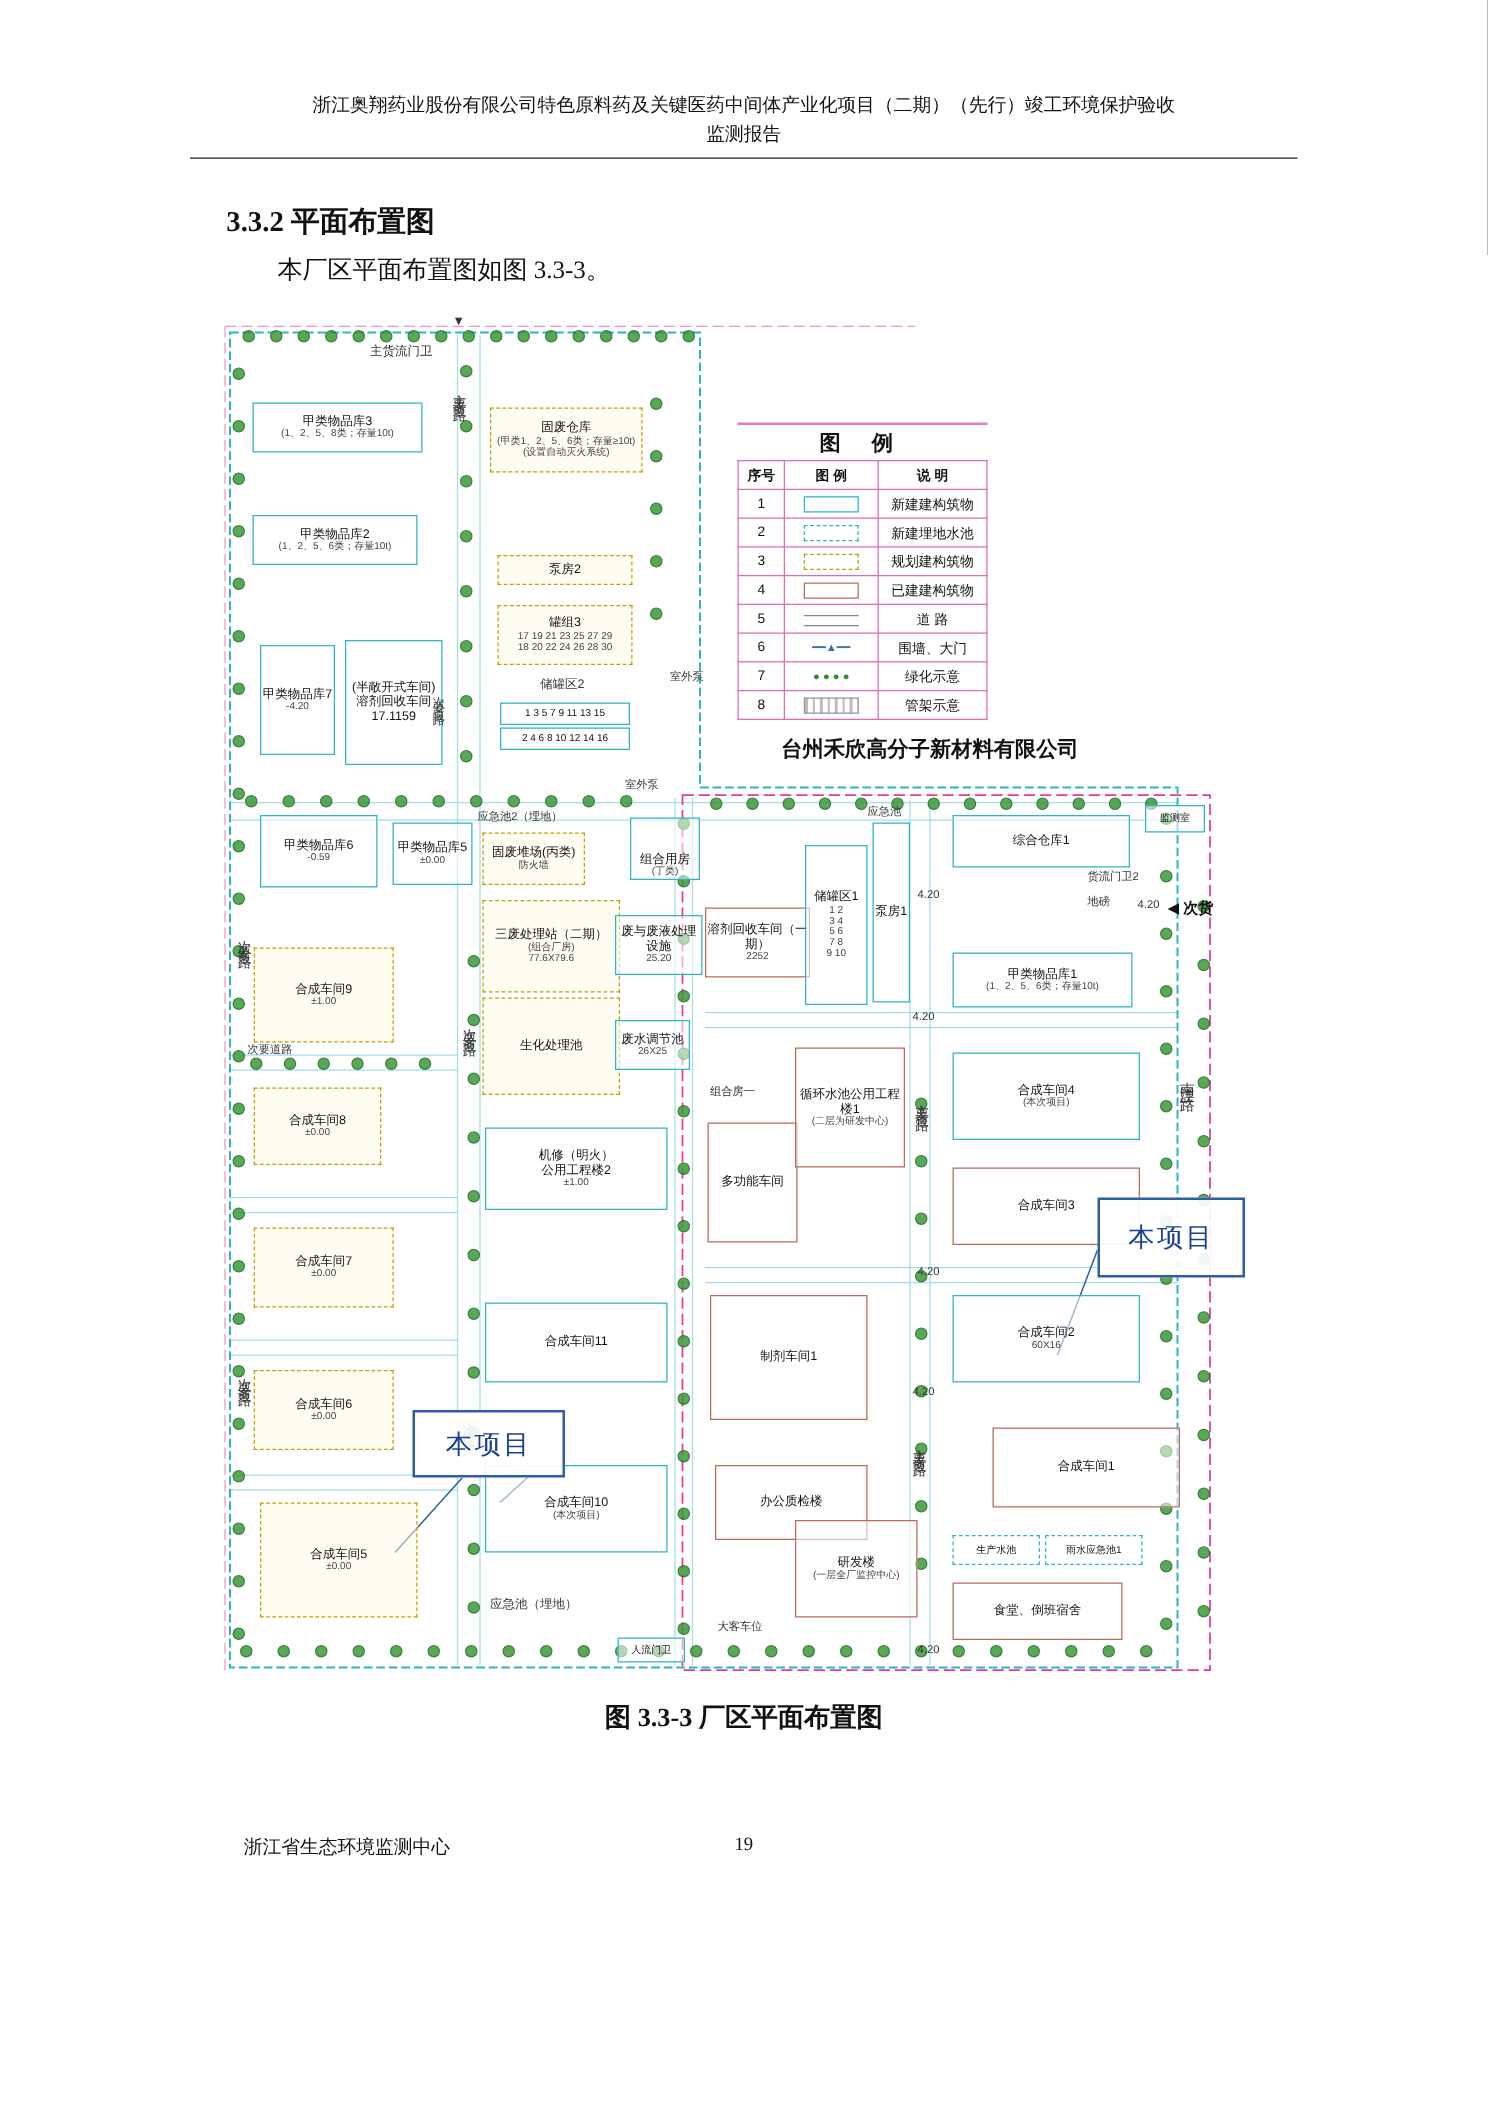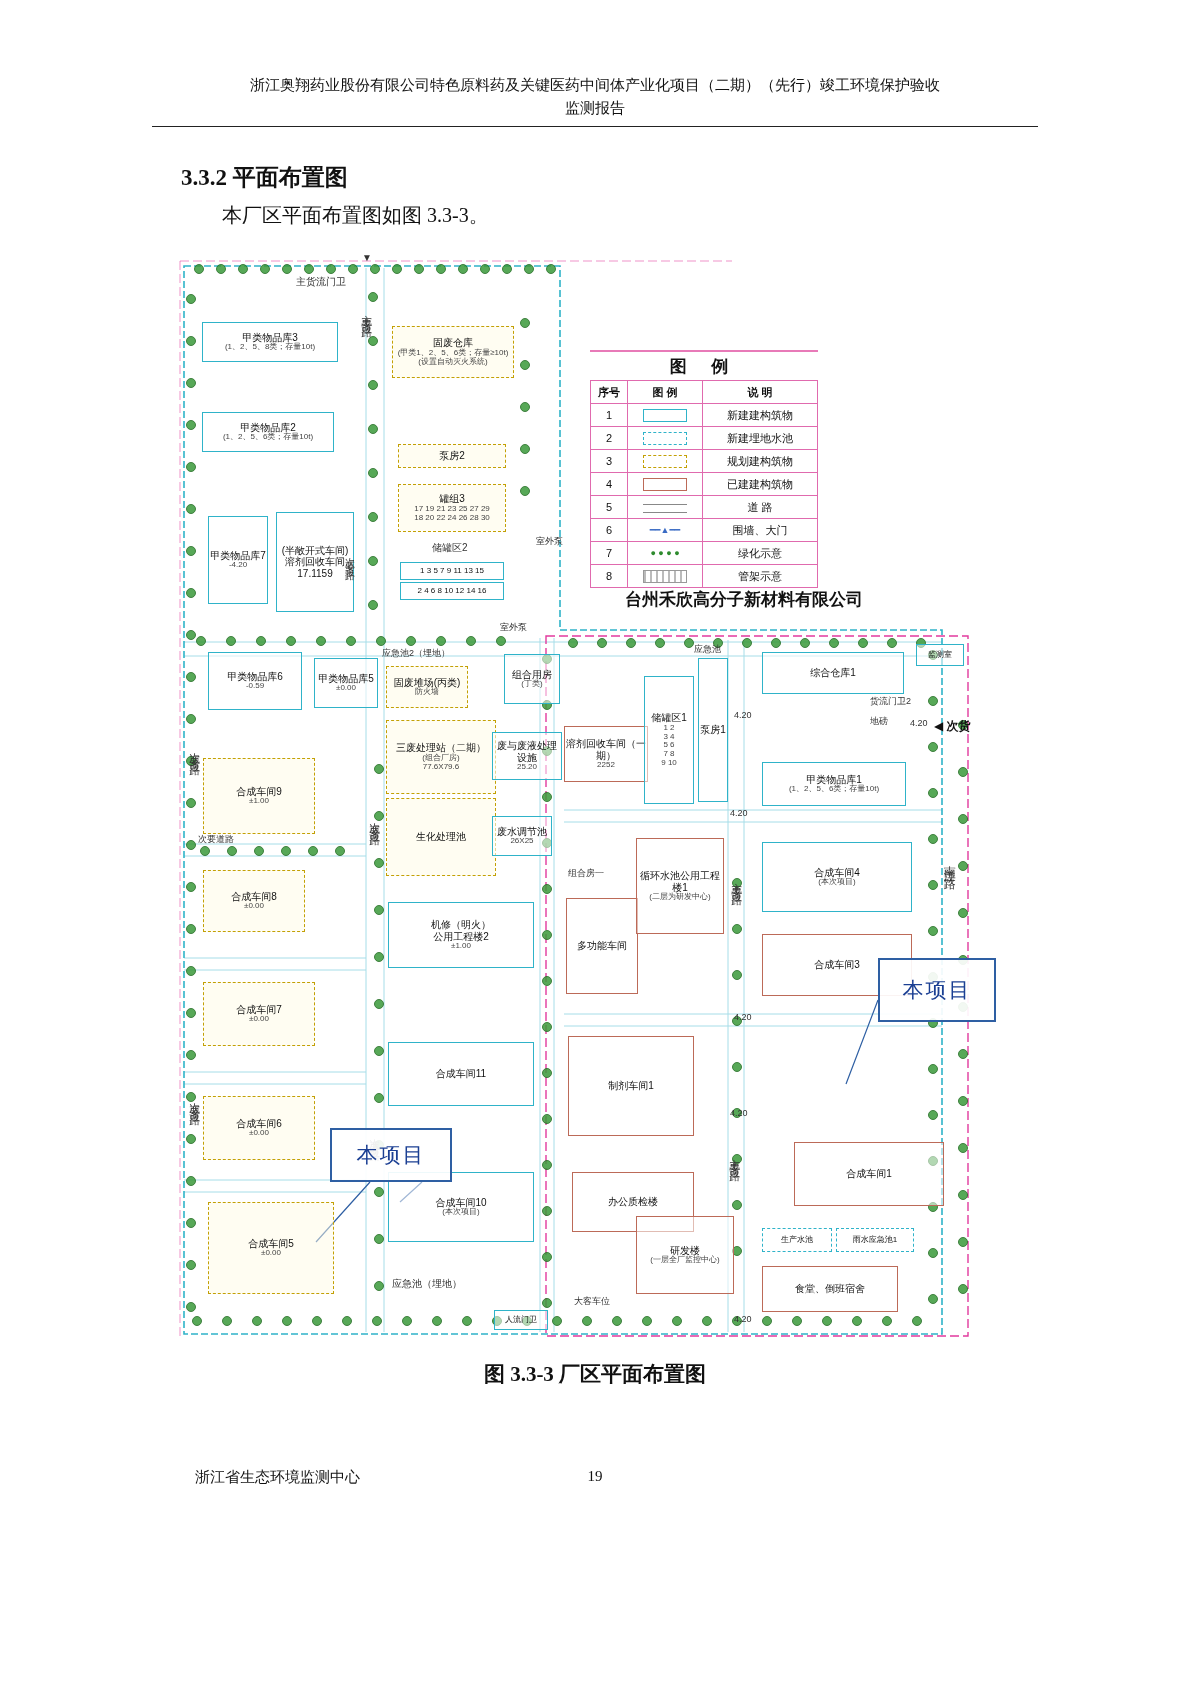--- a/index.html
+++ b/index.html
@@ -29,21 +29,21 @@
   .b-pool{border:1.5px dashed #2fb3c9;}
   .b-project{border:2px solid #2e5fa3;background:rgba(255,255,255,.92);z-index:4;}
   .b-project .bl{font-size:21px;font-weight:normal;color:#1b3f93;letter-spacing:2px;
                  font-family:"Liberation Serif","DejaVu Serif",serif;}
   .plabel{position:absolute;z-index:3;color:#333;white-space:pre;line-height:1.15;
           font-family:"Liberation Sans","DejaVu Sans",sans-serif;}
   .plabel.v{writing-mode:vertical-rl;text-orientation:upright;letter-spacing:4px;}
   .plabel.bold{font-weight:bold;color:#111;}
   .company{position:absolute;left:455px;top:330px;z-index:3;font-size:17px;font-weight:bold;
            white-space:nowrap;color:#111;}
-  .legend{position:absolute;left:420px;top:92px;width:228px;z-index:3;background:#fff;
+  .legend{position:absolute;left:420px;top:80px;width:200px;z-index:3;background:#fff;
           font-family:"Liberation Sans","DejaVu Sans",sans-serif;}
   .legend-title{text-align:center;font-size:17px;font-weight:bold;letter-spacing:10px;
                 border-top:2px solid #e87ab8;padding:3px 0 2px 0;}
   .legend table{width:100%;border-collapse:collapse;table-layout:fixed;}
   .legend th,.legend td{border:1px solid #e06aae;font-size:11px;text-align:center;padding:2px 1px;height:18px;}
   .legend th:first-child,.legend td:first-child{width:34px;}
   .legend th:nth-child(2),.legend td:nth-child(2){width:72px;}
   .sw{width:44px;height:13px;margin:0 auto;box-sizing:border-box;}
   .sw-new{border:1.5px solid #2fb3c9;}
   .sw-pool{border:1.5px dashed #2fb3c9;}
@@ -369,21 +369,21 @@
         <div class="bs">-0.59</div>
       </div>
       <div class="bld b-new" style="left: 144px; top: 400px; width: 64px; height: 50px;">
         <div class="bl">甲类物品库5</div>
         <div class="bs">±0.00</div>
       </div>
       <div class="bld b-planned" style="left: 216px; top: 408px; width: 82px; height: 42px;">
         <div class="bl">固废堆场(丙类)</div>
         <div class="bs">防火墙</div>
       </div>
-      <div class="bld b-new" style="left: 334px; top: 396px; width: 56px; height: 50px;">
+      <div class="bld b-new" style="left: 334px; top: 396px; width: 56px; height: 50px; justify-content: flex-end;">
         <div class="bl">组合用房</div>
         <div class="bs">(丁类)</div>
       </div>
       <div class="bld b-planned" style="left: 216px; top: 462px; width: 110px; height: 74px;">
         <div class="bl">三废处理站（二期）</div>
         <div class="bs">(组合厂房)
 77.6X79.6</div>
       </div>
       <div class="bld b-planned" style="left: 216px; top: 540px; width: 110px; height: 78px;">
         <div class="bl">生化处理池</div>
@@ -450,20 +450,24 @@
       </div>
       <div class="bld b-planned" style="left: 33px; top: 724px; width: 112px; height: 64px;">
         <div class="bl">合成车间7</div>
         <div class="bs">±0.00</div>
       </div>
       <div class="bld b-new" style="left: 218px; top: 784px; width: 146px; height: 64px;">
         <div class="bl">合成车间11</div>
       </div>
       <div class="bld b-existing" style="left: 398px; top: 778px; width: 126px; height: 100px;">
         <div class="bl">制剂车间1</div>
+      </div>
+      <div class="bld b-new" style="left: 592px; top: 778px; width: 150px; height: 70px;">
+        <div class="bl">合成车间2</div>
+        <div class="bs">60X16</div>
       </div>
       <div class="bld b-planned" style="left: 33px; top: 838px; width: 112px; height: 64px;">
         <div class="bl">合成车间6</div>
         <div class="bs">±0.00</div>
       </div>
       <div class="bld b-new" style="left: 218px; top: 914px; width: 146px; height: 70px;">
         <div class="bl">合成车间10</div>
         <div class="bs">(本次项目)</div>
       </div>
       <div class="bld b-planned" style="left: 38px; top: 944px; width: 126px; height: 92px;">

